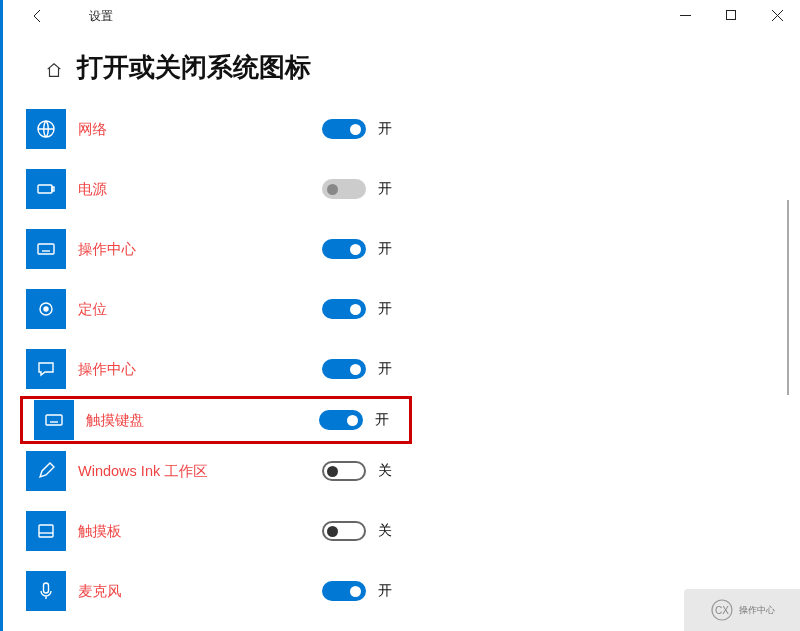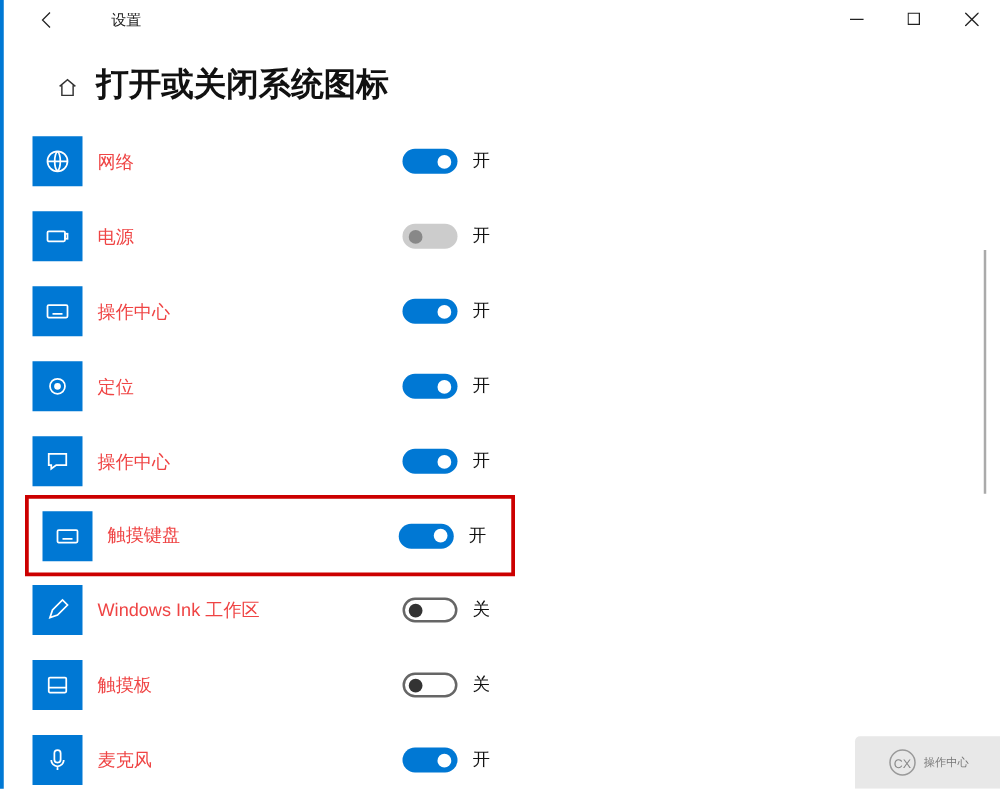--- a/index.html
+++ b/index.html
@@ -110,21 +110,21 @@
   .disabled .status { color:#888; }
   .status.on-t { color:#111; }
   .status.off-t { color:#111; }
   .highlight {
     border:3px solid #c00;
     margin: -3px 0 -3px -6px;
     padding-left: 6px;
     width:392px;
     height:50px;
   }
-  .highlight.row { height:65px;padding-left:11px; }
+  .highlight.row { height:48px;padding-left:11px; }
   .scrollbar {
     position:absolute;
     right:11px;
     top:200px;
     width:2px;
     height:195px;
     background:#aaa;
   }
   .watermark {
     position:absolute;

